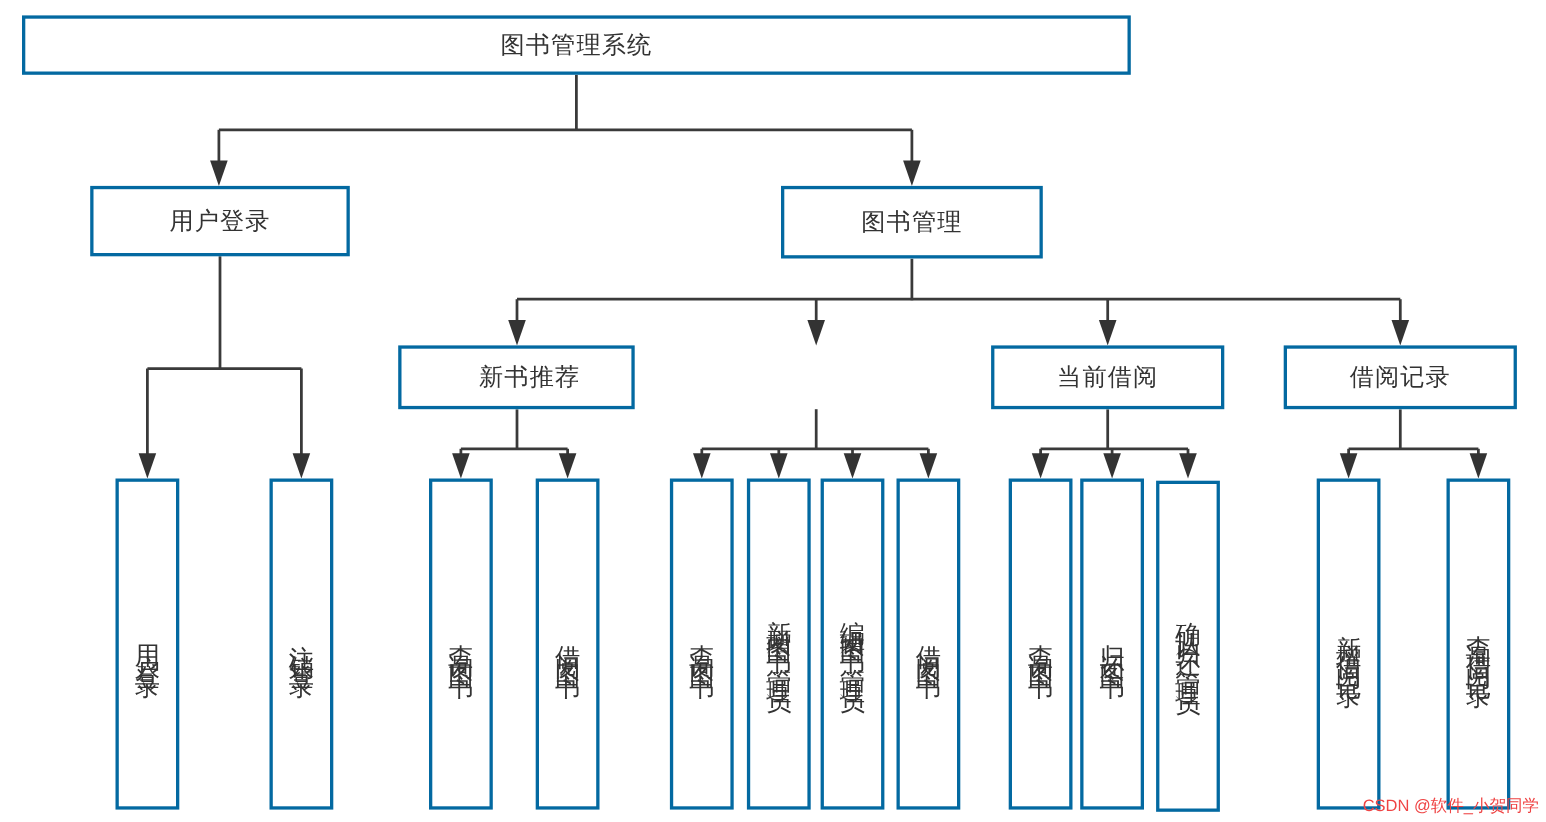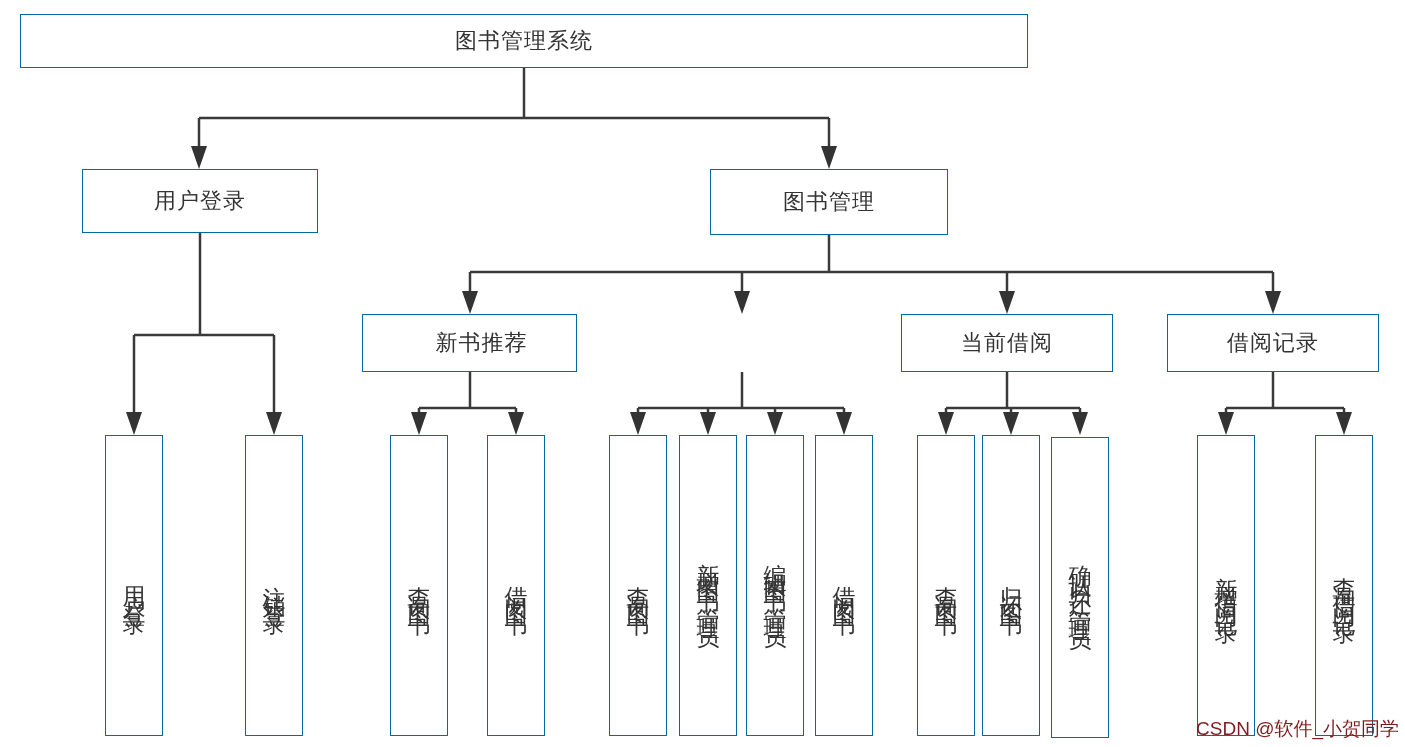--- a/index.html
+++ b/index.html
@@ -16,21 +16,21 @@
     position: absolute;
     left: 0; top: 0;
     width: 1405px; height: 747px;
     z-index: 1;
   }
   .connectors line { stroke: #3a3a3a; stroke-width: 2.5; }
   .connectors polygon { fill: #333333; }
   .box {
     position: absolute;
     box-sizing: border-box;
-    border: 1px solid #0369a1;
+    border: 3px solid #0369a1;
     background: #ffffff;
     display: flex;
     align-items: center;
     justify-content: center;
     color: #333333;
     z-index: 2;
   }
   .box .h-label {
     font-size: 22px;
     letter-spacing: 1px;
@@ -40,22 +40,22 @@
     writing-mode: vertical-rl;
     text-orientation: mixed;
     font-size: 23px;
     letter-spacing: 9px;
     line-height: 1;
   }
   .watermark {
     position: absolute;
     right: 6px;
     bottom: 5px;
-    font-size: 19px;
-    color: #7f1d1d;
+    font-size: 15px;
+    color: #ef4444;
     z-index: 3;
     white-space: nowrap;
   }
 </style>
 </head>
 <body>
 
 <div class="canvas">
 
   <svg class="connectors" viewBox="0 0 1405 747" xmlns="http://www.w3.org/2000/svg">

